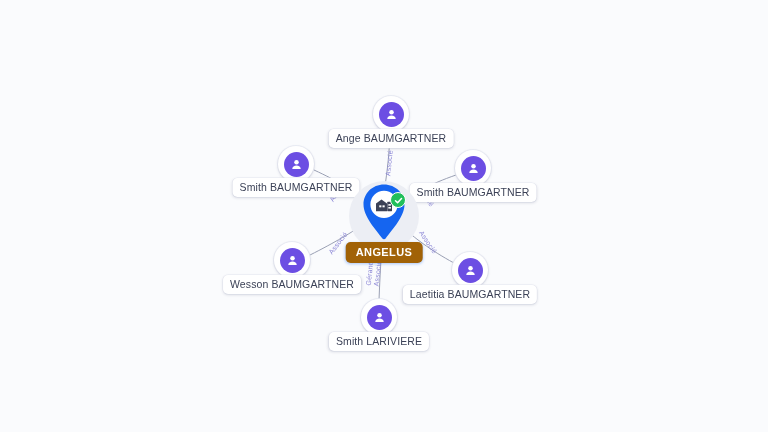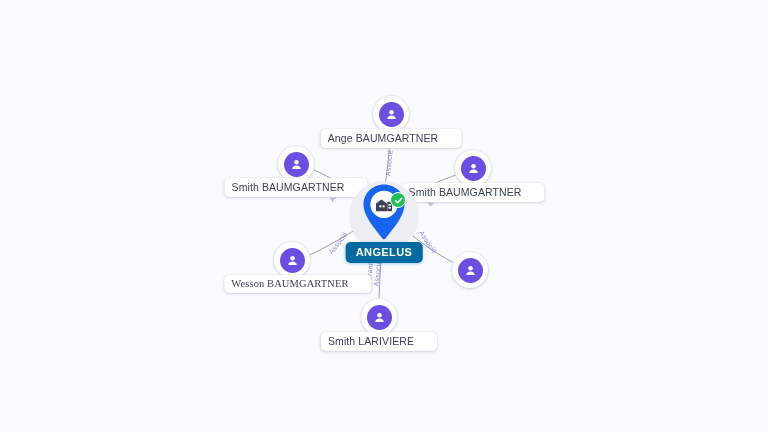--- a/index.html
+++ b/index.html
@@ -36,21 +36,21 @@
     display:flex;align-items:center;justify-content:center;
   }
   .avatar-circle svg{display:block;}
   .person-label{
     position:absolute;
     white-space:nowrap;
     background:#ffffff;
     color:#3c4257;
     font-size:10.5px;
     letter-spacing:.1px;
-    padding:3px 23px 4px 7px;
+    padding:3px 7px 4px 7px;
     border-radius:5px;
     box-shadow:0 1px 3px rgba(40,45,90,.16), 0 0 0 .5px rgba(232,234,243,.9);
     transform:translate(-50%,0);
   }
 
   
   #company-node{
     position:absolute;
     left:384px;top:216px;
     width:0;height:0;
@@ -74,21 +74,21 @@
     position:absolute;left:6px;top:-24px;
     width:14px;height:14px;border-radius:50%;
     background:#21bf5b;
     border:1.5px solid #ffffff;
     display:flex;align-items:center;justify-content:center;
   }
   #company-label{
     position:absolute;
     left:0;top:26px;
     transform:translate(-50%,0);
-    background:#0369a1;
+    background:#a16207;
     color:#ffffff;
     font-size:11px;
     font-weight:bold;
     letter-spacing:.4px;
     padding:4px 10px 5px 10px;
     border-radius:5px;
     white-space:nowrap;
     box-shadow:0 1px 3px rgba(21,101,240,.35);
   }
 
@@ -181,20 +181,21 @@
   <div class="person-node" style="left:470px;top:270px;">
     <div class="avatar-ring">
       <div class="avatar-circle">
         <svg width="15" height="15" viewBox="0 0 24 24" fill="#ffffff">
           <circle cx="12" cy="8.4" r="3.6"></circle>
           <path d="M5.2 19.2c0-3.7 3.1-5.6 6.8-5.6s6.8 1.9 6.8 5.6z"></path>
         </svg>
       </div>
     </div>
   </div>
+  <div class="person-label" style="left:470px;top:285px;">Laetitia BAUMGARTNER</div>
 
   <div class="person-node" style="left:379px;top:317px;">
     <div class="avatar-ring">
       <div class="avatar-circle">
         <svg width="15" height="15" viewBox="0 0 24 24" fill="#ffffff">
           <circle cx="12" cy="8.4" r="3.6"></circle>
           <path d="M5.2 19.2c0-3.7 3.1-5.6 6.8-5.6s6.8 1.9 6.8 5.6z"></path>
         </svg>
       </div>
     </div>
@@ -204,21 +205,21 @@
   <div class="person-node" style="left:292px;top:260px;">
     <div class="avatar-ring">
       <div class="avatar-circle">
         <svg width="15" height="15" viewBox="0 0 24 24" fill="#ffffff">
           <circle cx="12" cy="8.4" r="3.6"></circle>
           <path d="M5.2 19.2c0-3.7 3.1-5.6 6.8-5.6s6.8 1.9 6.8 5.6z"></path>
         </svg>
       </div>
     </div>
   </div>
-  <div class="person-label" style="left:298px;top:275px;font-family:Liberation Serif, serif;">Wesson BAUMGARTNER</div>
+  <div class="person-label" style="left:292px;top:275px;">Wesson BAUMGARTNER</div>
 
   <div id="company-node">
     <div class="company-halo"></div>
 
     <div class="pin-wrap">
       <svg width="48" height="60" viewBox="0 0 48 60">
         <path d="M24 2.5 C12.4 2.5 3.5 11.3 3.5 22.6 C3.5 34.5 15.5 47.5 22.2 56.2 a2.2 2.2 0 0 0 3.6 0 C32.5 47.5 44.5 34.5 44.5 22.6 C44.5 11.3 35.6 2.5 24 2.5 Z" fill="#1565f0"></path>
         <circle cx="24" cy="22.4" r="13.6" fill="#ffffff"></circle>
       </svg>
     </div>

